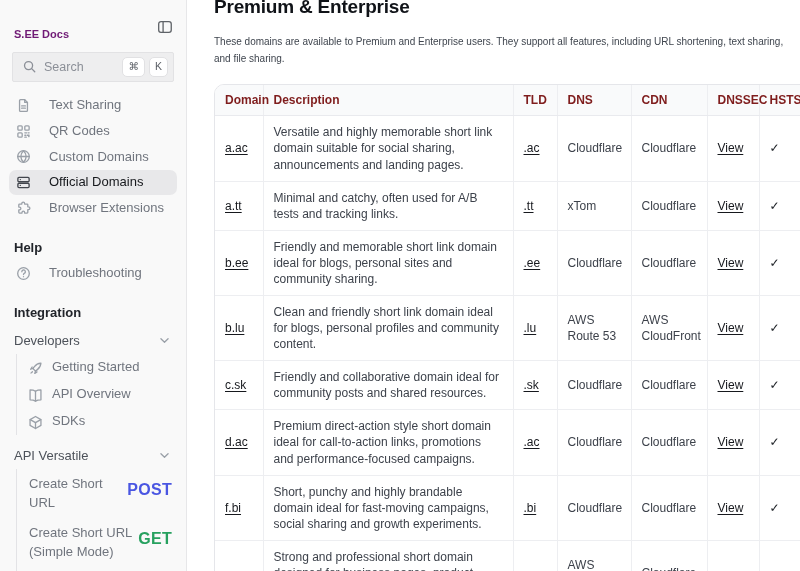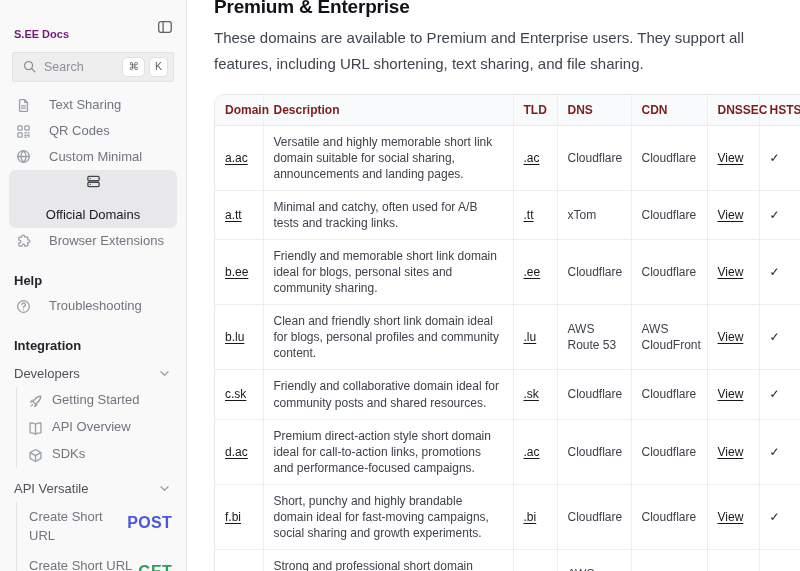--- a/index.html
+++ b/index.html
@@ -40,21 +40,21 @@
     background: #fff; border: 1px solid #e1e1e3; border-radius: 5px;
     font-size: 10.5px; color: #5c6067; padding: 1px 5px; line-height: 1.5;
   }
 
   .nav-item {
     display: flex; align-items: center; gap: 18px;
     padding: 4px 7px; margin: 1px -3px; border-radius: 7px;
     color: #70757e; cursor: pointer; line-height: 1.3;
   }
   .nav-item .icn { display: flex; color: #9aa0a8; flex: none; }
-  .nav-item.active { background: #e8e8ea; color: #17191d; font-weight: 500; flex-direction: column; }
+  .nav-item.active { background: #e8e8ea; color: #17191d; font-weight: 500; }
   .nav-item.active .icn { color: #42464d; }
 
   .section-heading { font-weight: 600; color: #22252b; margin: 19px 2px 6px 2px; }
 
   .group-header {
     display: flex; align-items: center; justify-content: space-between;
     color: #4d525a; padding: 5px 2px; margin-top: 8px; cursor: pointer;
   }
   .group-header .chev { color: #9aa0a8; display: flex; }
   .children { border-left: 1px solid #e3e3e6; margin: 1px 0 2px 4px; padding-left: 6px; }
@@ -66,21 +66,21 @@
   .api-item {
     display: flex; align-items: flex-start; justify-content: space-between; gap: 5px;
     padding: 6px 2px 6px 6px; color: #70757e; cursor: pointer; line-height: 1.45;
   }
   .api-label { flex: 1; }
   .method { font-size: 16px; font-weight: 700; letter-spacing: .3px; margin-top: 3px; flex: none; }
 
   
   .main { flex: 1; padding: 0 0 0 27px; overflow: hidden; }
   .page-title { font-size: 19px; font-weight: 700; color: #101318; margin-top: -4px; letter-spacing: -.2px; }
-  .intro { font-size: 15px; color: #3f454e; line-height: 1.72; margin: 7px 0 17px 0; max-width: 580px; }
+  .intro { font-size: 10px; color: #3f454e; line-height: 1.72; margin: 15px 0 17px 0; max-width: 580px; }
 
   .table-wrap { border: 1px solid #e5e6ea; border-radius: 10px; width: 600px; overflow: hidden; }
   table { border-collapse: collapse; width: 600px; table-layout: fixed; font-size: 12px; color: #3d424b; }
   col.c-domain { width: 48px; } col.c-desc { width: 250px; } col.c-tld { width: 44px; }
   col.c-dns { width: 74px; } col.c-cdn { width: 76px; } col.c-dnssec { width: 52px; } col.c-hsts { width: 56px; }
   th {
     background: #f9fafb; text-align: left; font-weight: 700; color: #7f1d1d;
     font-size: 12px; padding: 8px 10px; border-bottom: 1px solid #e9eaee;
   }
   td { padding: 8px 10px; border-bottom: 1px solid #edeef1; vertical-align: middle; line-height: 1.34; }
@@ -140,21 +140,21 @@
         <span>QR Codes</span>
       </div>
       <div class="nav-item">
         <span class="icn">
           <svg width="15" height="15" viewBox="0 0 16 16" fill="none" stroke="currentColor" stroke-width="1.4" stroke-linecap="round" stroke-linejoin="round">
             <circle cx="8" cy="8" r="6.2"></circle>
             <path d="M1.8 8h12.4"></path>
             <path d="M8 1.8c1.8 1.7 2.8 3.9 2.8 6.2S9.8 12.5 8 14.2C6.2 12.5 5.2 10.3 5.2 8S6.2 3.5 8 1.8z"></path>
           </svg>
         </span>
-        <span>Custom Minimal</span>
+        <span>Custom Domains</span>
       </div>
       <div class="nav-item active">
         <span class="icn">
           <svg width="15" height="15" viewBox="0 0 16 16" fill="none" stroke="currentColor" stroke-width="1.4" stroke-linecap="round" stroke-linejoin="round">
             <rect x="2" y="2.6" width="12" height="4.6" rx="1.2"></rect>
             <rect x="2" y="8.8" width="12" height="4.6" rx="1.2"></rect>
             <path d="M4.6 4.9h.01M4.6 11.1h.01"></path>
           </svg>
         </span>
         <span>Official Domains</span>

